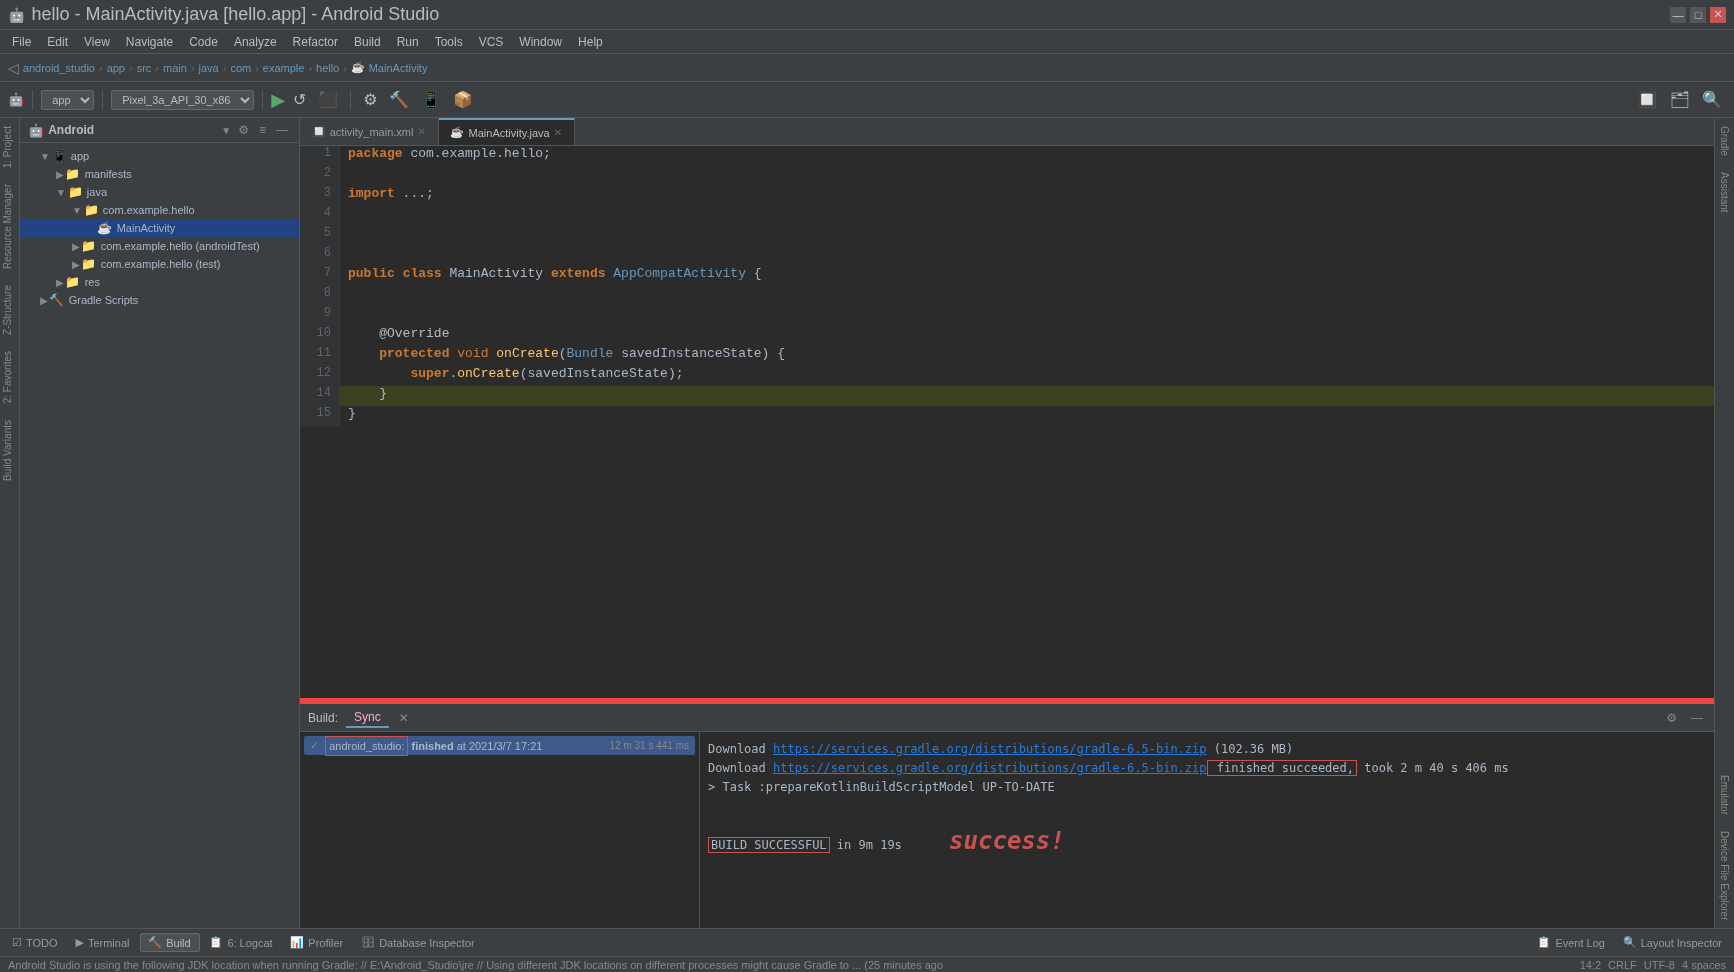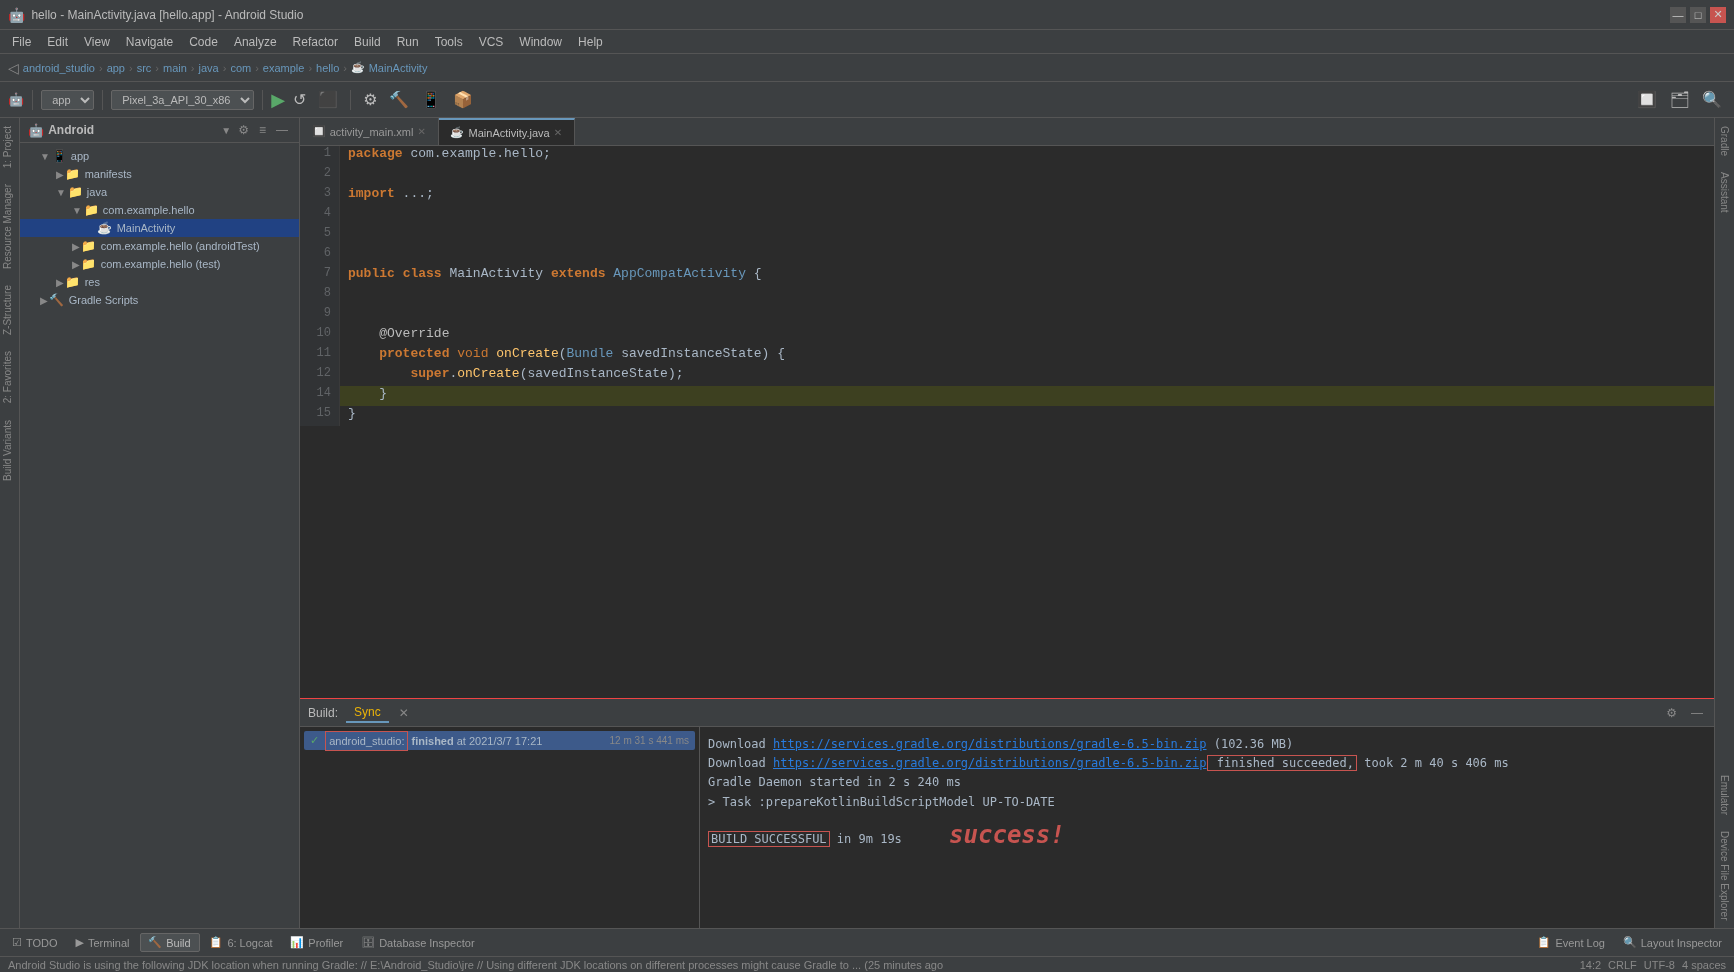--- a/index.html
+++ b/index.html
@@ -26,21 +26,21 @@
       border-bottom: 1px solid #555;
       flex-shrink: 0;
     }
     #title-bar-left {
       display: flex;
       align-items: center;
       gap: 6px;
     }
     #title-bar-title {
       color: #bbb;
-      font-size: 12px;
+      font-size: 18px;
     }
     #title-bar-controls {
       display: flex;
       gap: 4px;
     }
     .title-btn {
       width: 16px; height: 16px;
       background: #555;
       border: none;
       color: #ccc;
@@ -251,42 +251,42 @@
     .cls { color: #a9b7c6; }
     .ann { color: #bbb; }
     .method { color: #ffc66d; }
     .type { color: #6897bb; }
     .italic { font-style: italic; }
 
     
     #build-panel {
       height: 230px;
       background: #2b2b2b;
-      border-top: 1px solid #ef4444;
+      border-top: 6px solid #ef4444;
       display: flex;
       flex-direction: column;
       flex-shrink: 0;
     }
     #build-panel-header {
       background: #3c3f41;
       height: 28px;
       display: flex;
       align-items: center;
       padding: 0 8px;
       border-bottom: 1px solid #555;
       gap: 8px;
     }
     .build-tab {
       color: #999;
       font-size: 12px;
       padding: 2px 8px;
       cursor: pointer;
     }
     .build-tab.active {
-      color: #eab308;
+      color: #f9a8d4;
       border-bottom: 2px solid #6897bb;
     }
     #build-content {
       display: flex;
       flex: 1;
       overflow: hidden;
     }
     #build-left {
       width: 400px;
       border-right: 1px solid #555;
@@ -684,23 +684,22 @@
           </div>
         </div>
 
         <div id="build-right">
           <div>
             Download <span class="build-link">https://services.gradle.org/distributions/gradle-6.5-bin.zip</span> (102.36 MB)
           </div>
           <div>
             Download <span class="build-link">https://services.gradle.org/distributions/gradle-6.5-bin.zip</span><span class="build-highlight-box"> finished succeeded,</span> took 2 m 40 s 406 ms
           </div>
-          <div>Gradle Daemon started in 2 s 240 ms</div>
           <div>&gt; Task :prepareKotlinBuildScriptModel UP-TO-DATE</div>
-          <div style="margin-top:4px;">
+          <div style="margin-top:24px;">
             <span class="build-highlight-box">BUILD SUCCESSFUL</span> in 9m 19s
             <span class="success-big">success!</span>
           </div>
         </div>
       </div>
     </div>
   </div>
 
   <div id="right-panel-strip">
     <span class="right-vertical-label">Gradle</span>

